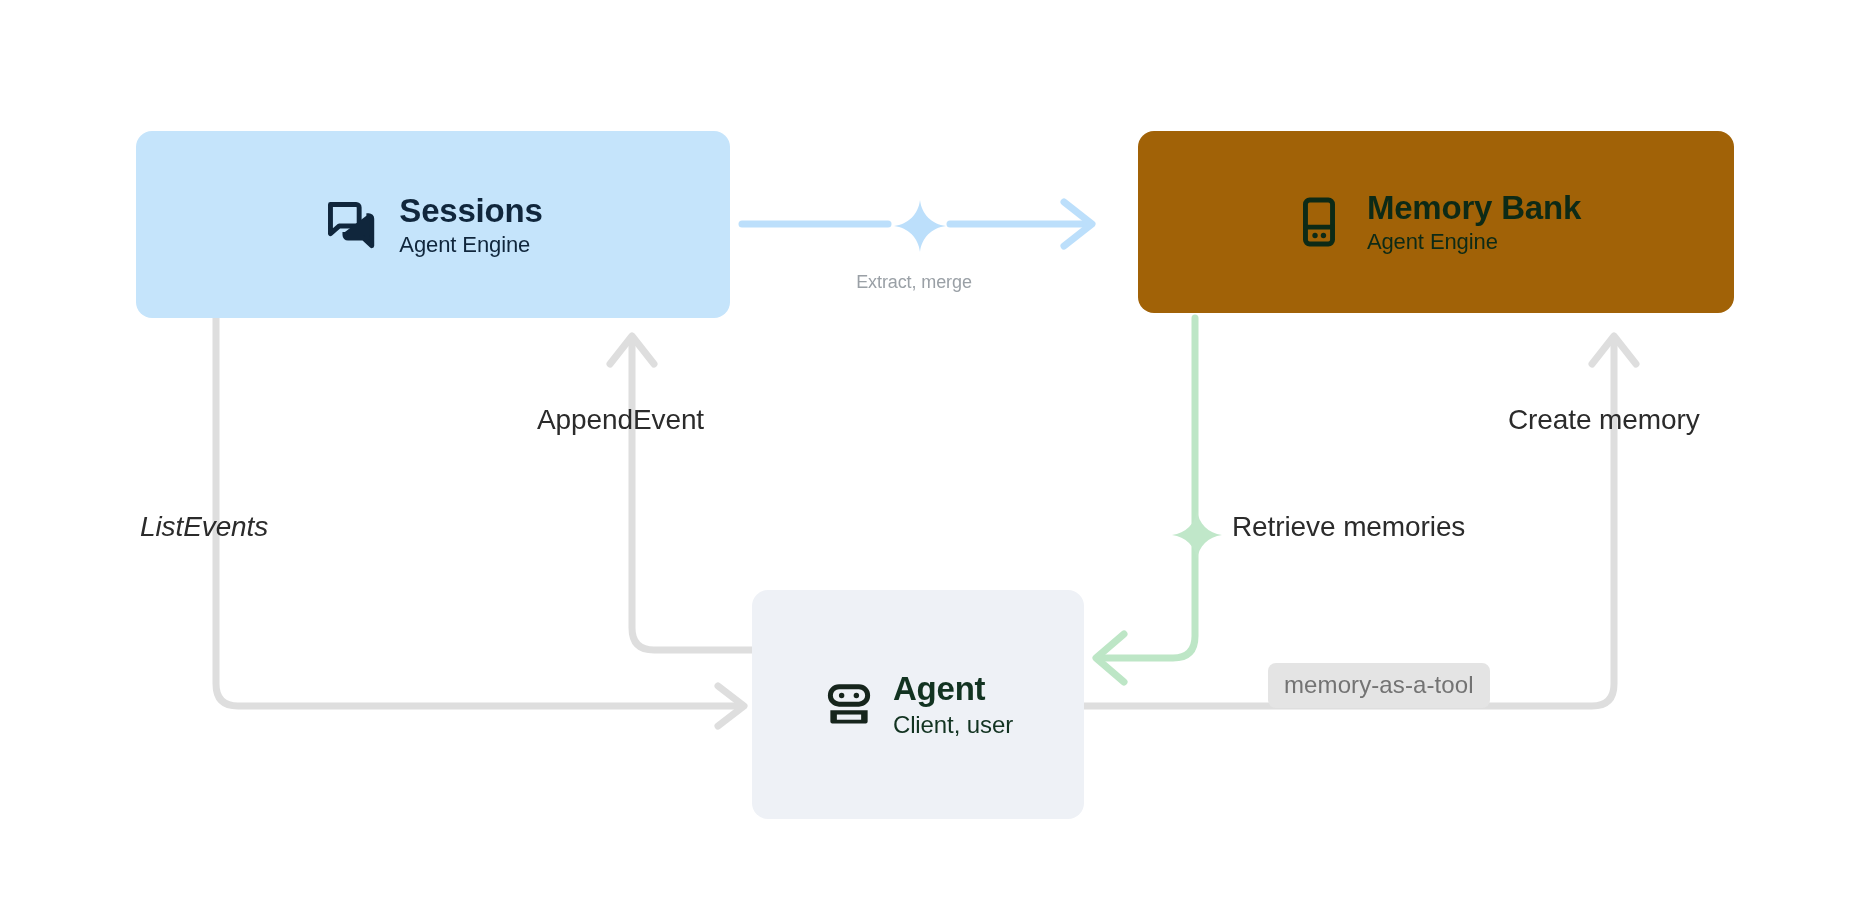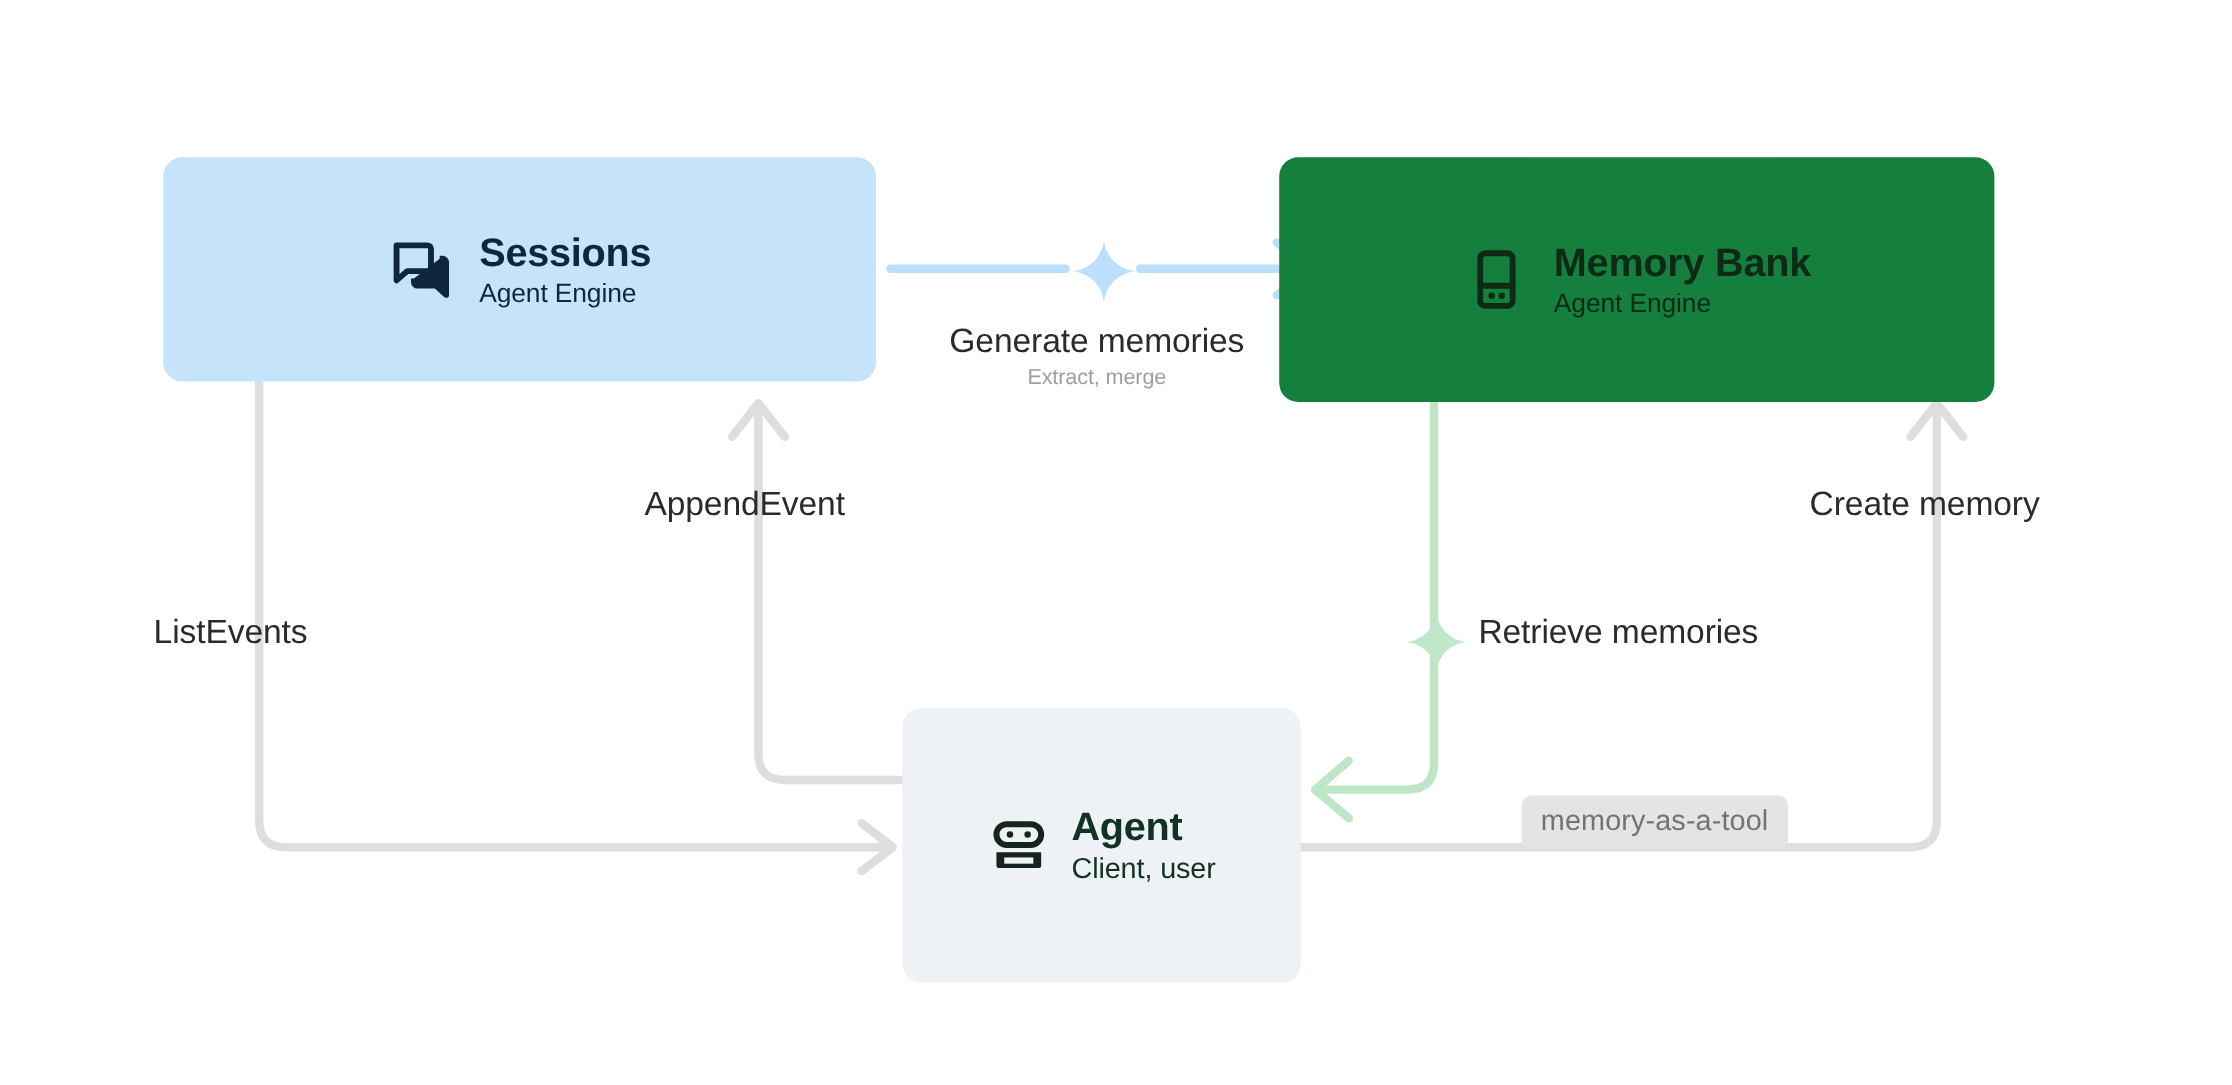--- a/index.html
+++ b/index.html
@@ -74,23 +74,23 @@
 
   
   #node-sessions {
     left: 136px; top: 131px;
     width: 594px; height: 187px;
     background: #c5e4fb;
     color: #10263c;
   }
   
   #node-memorybank {
-    left: 1066px; top: 131px;
-    width: 596px; height: 204px;
-    background: #15803d;
+    left: 1138px; top: 131px;
+    width: 596px; height: 182px;
+    background: #a16207;
     color: #0d2a16;
   }
   
   #node-agent {
     left: 752px; top: 590px;
     width: 332px; height: 229px;
     background: #eef1f6;
     color: #123321;
   }
   #node-agent .node-inner { gap: 18px; }
@@ -121,21 +121,21 @@
 
   #label-generate {
     left: 772px; top: 268px;
     text-align: center;
     width: 284px;
   }
   #label-append {
     left: 537px; top: 404px;
   }
   #label-listevents {
-    left: 128px; top: 511px;
+    left: 140px; top: 511px; font-style: italic;
   }
   #label-retrieve {
     left: 1232px; top: 511px;
   }
   #label-create {
     left: 1508px; top: 404px;
   }
 
   
   #chip-memory-tool {
@@ -249,21 +249,20 @@
         </svg>
       </span>
       <span class="node-text">
         <span class="node-title">Agent</span>
         <span class="node-sub">Client, user</span>
       </span>
     </div>
   </div>
 
   <div class="edge-label" id="label-generate">
-    <span class="main">Generate memories</span>
     <span class="sub">Extract, merge</span>
   </div>
 
   <div class="edge-label" id="label-append">
     <span class="main">AppendEvent</span>
   </div>
 
   <div class="edge-label" id="label-listevents">
     <span class="main">ListEvents</span>
   </div>

